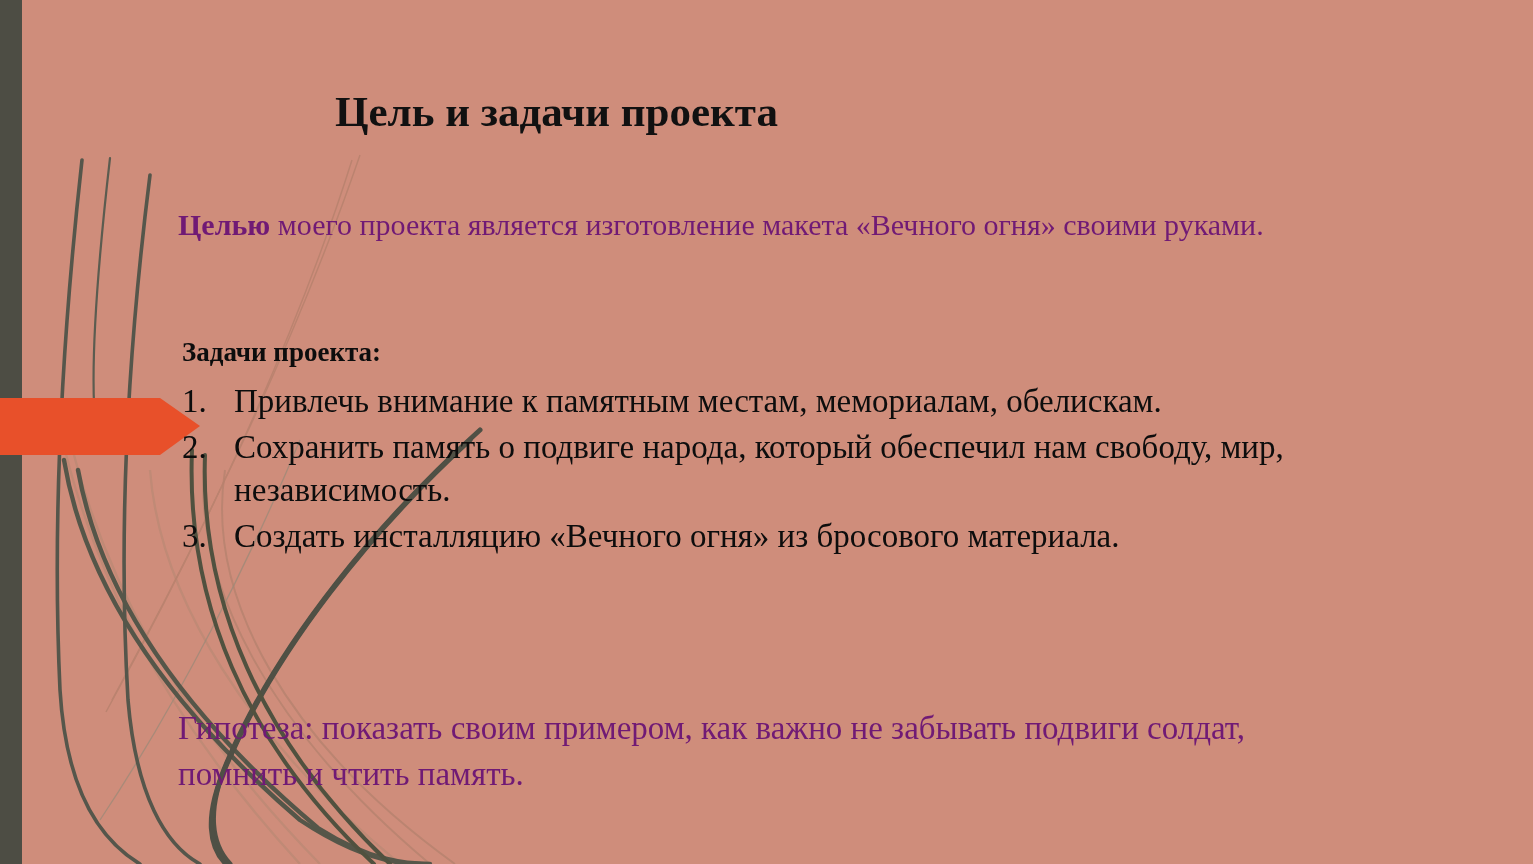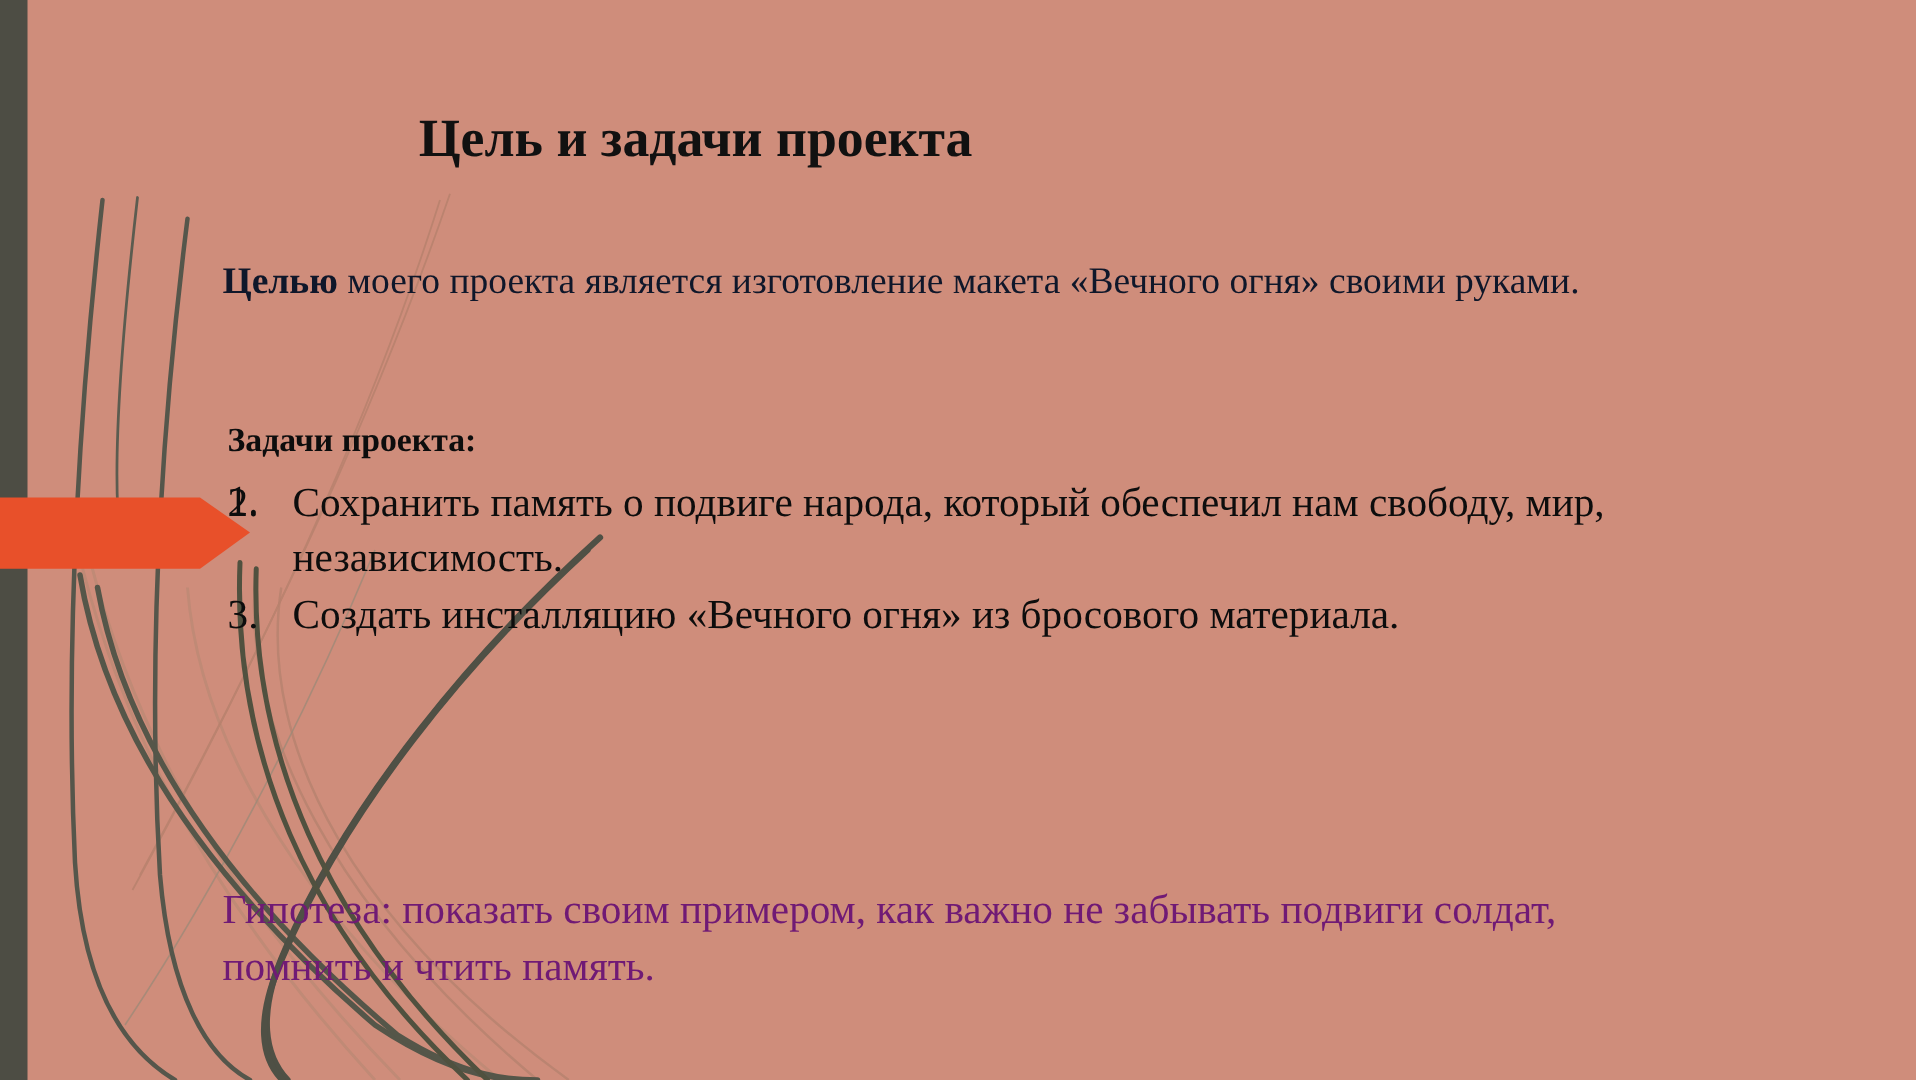--- a/index.html
+++ b/index.html
@@ -57,21 +57,21 @@
     white-space: nowrap;
   }
   .body-block {
     position: absolute;
     left: 178px;
     top: 204px;
     width: 1160px;
   }
   .para-goal {
     font-size: 30px;
-    color: #0f172a;
+    color: #701a75;
     text-align: justify;
     text-align-last: left;
     line-height: 1.42;
     margin: 0;
     width: 1128px;
   }
   .para-goal b {
     font-weight: bold;
   }
   .tasks-heading {
@@ -180,20 +180,21 @@
 
     <div class="body-block">
       <p class="para-goal"><b>Целью</b><span> моего проекта является изготовление макета «Вечного огня» своими руками.</span></p>
     </div>
 
     <div class="tasks-heading">Задачи проекта:</div>
 
     <ol class="task-list">
       <li class="task-item">
         <span class="task-num">1.</span>
+        <span>Привлечь внимание к памятным местам, мемориалам, обелискам.</span>
       </li>
       <li class="task-item">
         <span class="task-num">2.</span>
         <span>Сохранить память о подвиге народа, который обеспечил нам свободу, мир, независимость.</span>
       </li>
       <li class="task-item">
         <span class="task-num">3.</span>
         <span>Создать инсталляцию «Вечного огня» из бросового материала.</span>
       </li>
     </ol>

